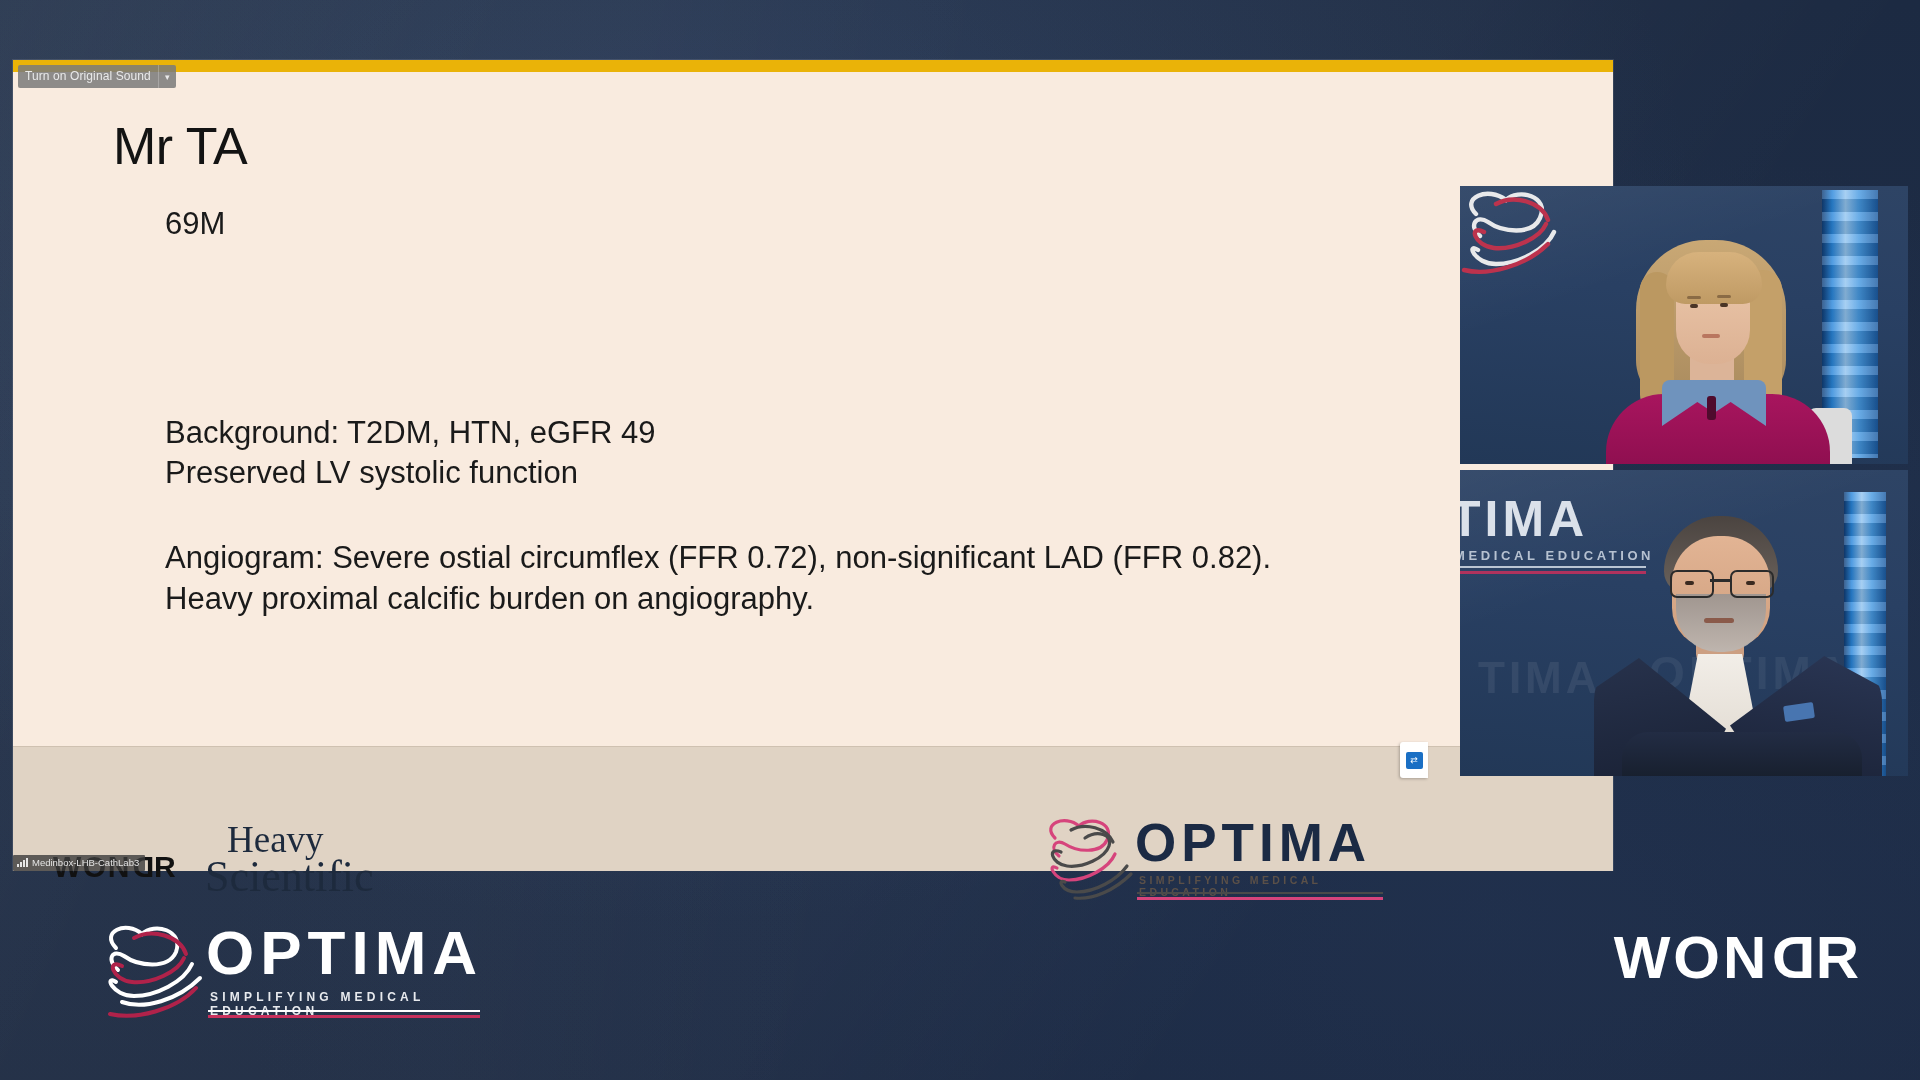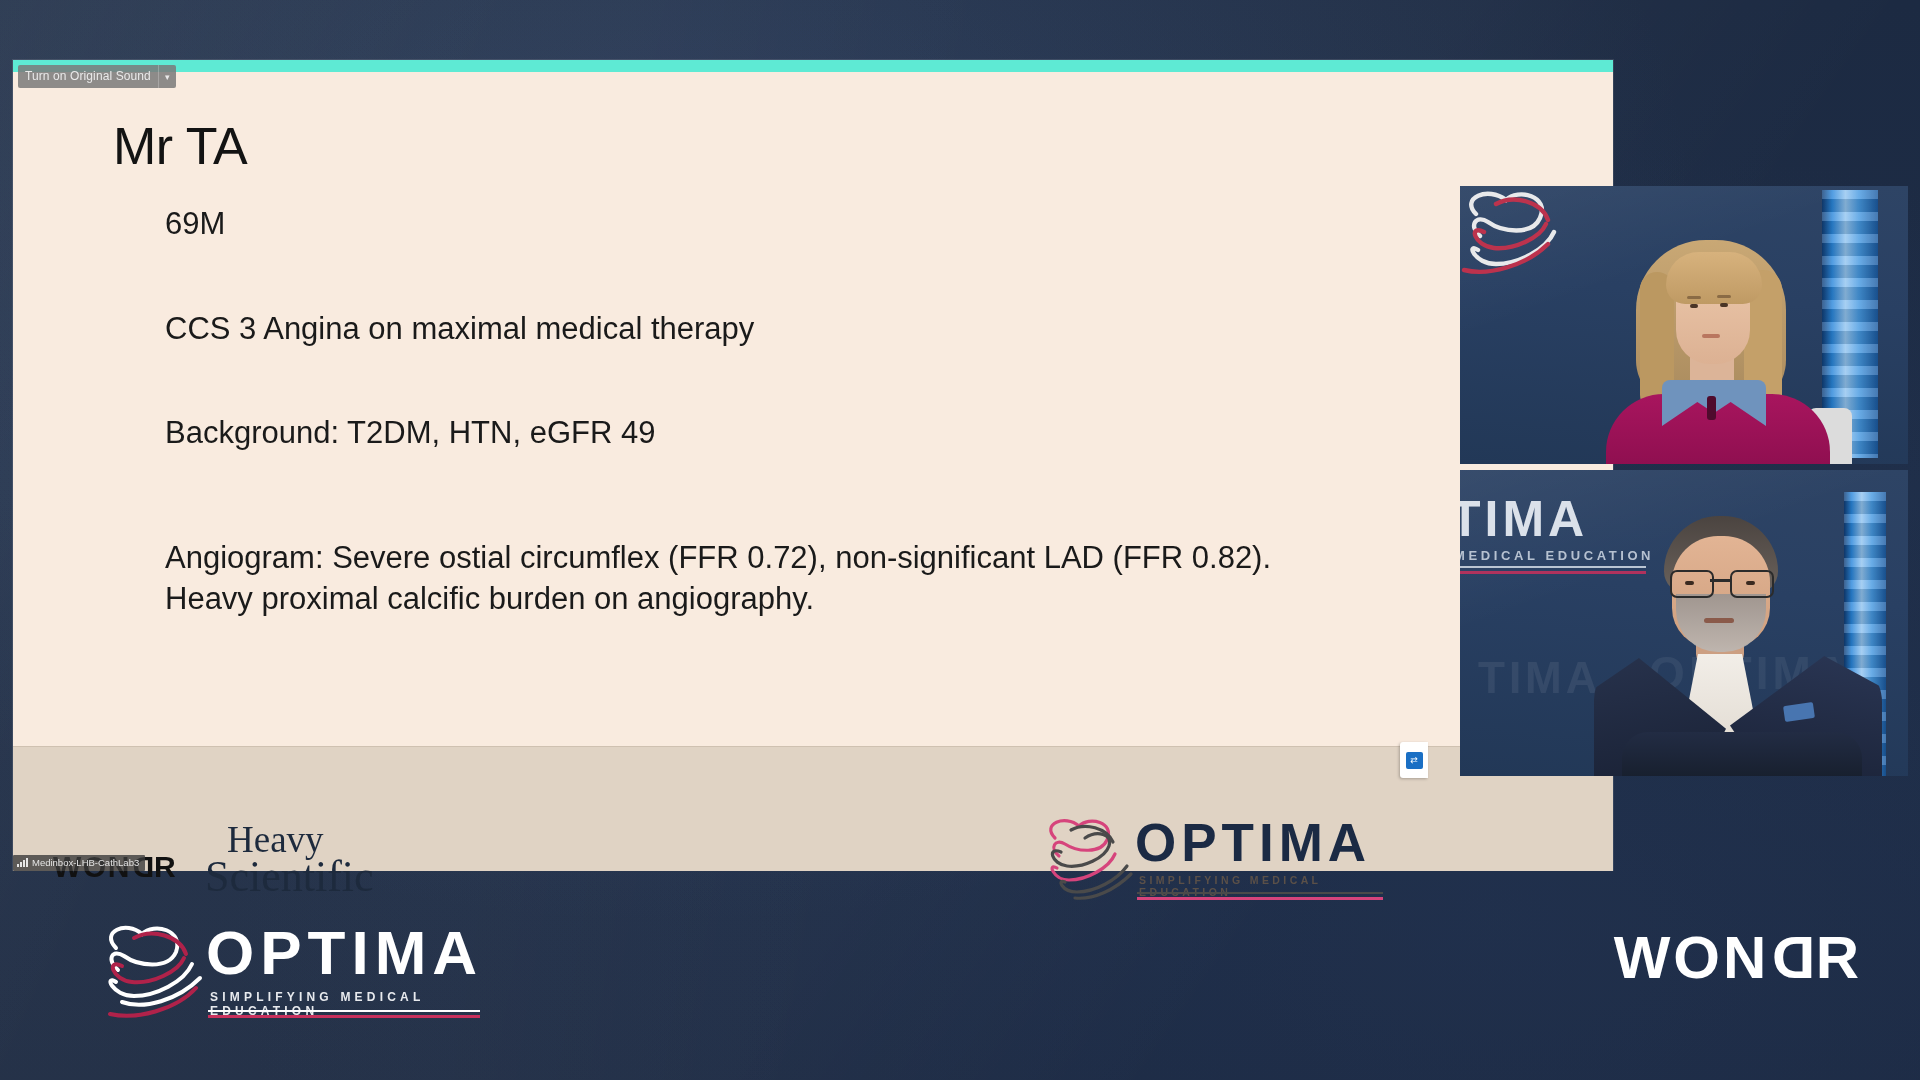--- a/index.html
+++ b/index.html
@@ -18,21 +18,21 @@
       linear-gradient(125deg, rgba(255,255,255,0.028) 55%, rgba(255,255,255,0) 72%),
       radial-gradient(ellipse at 35% 20%, rgba(70,95,135,0.30) 0%, rgba(30,45,71,0) 58%),
       radial-gradient(ellipse at 78% 85%, rgba(40,60,95,0.35) 0%, rgba(30,45,71,0) 60%),
       linear-gradient(180deg,#1c2a42 0%, #1e2d47 45%, #1b2840 100%);
     pointer-events:none;
   }
 
   
   .shared-screen{
     position:absolute;left:13px;top:60px;width:1600px;height:810px;
-    background:#5eead4;
+    background:#eab308;
     box-shadow:0 0 0 1px rgba(255,255,255,0.10);
     text-decoration:underline;
   }
   .slide-body{
     position:absolute;left:0;top:12px;width:100%;height:674px;
     background:#f9ebdf;
   }
   .slide-footer{
     position:absolute;left:0;top:686px;width:100%;height:124px;
     background:#e0d3c4;
@@ -269,22 +269,22 @@
 </head>
 <body>
 
 <div class="bg-texture"></div>
 
 <div class="shared-screen">
 
   <div class="slide-body">
     <div class="slide-title">Mr TA</div>
     <div class="slide-line l-age">69M</div>
-    <div class="slide-line l-ccs">CCS 3 Angina on maximal medical therapy</div>
     <div class="slide-line l-bg">Background: T2DM, HTN, eGFR 49</div>
+    <div class="slide-line l-lv">Preserved LV systolic function</div>
     <div class="slide-line l-angio">Angiogram: Severe ostial circumflex (FFR 0.72), non-significant LAD (FFR 0.82). Heavy proximal calcific burden on angiography.</div>
   </div>
 
   <div class="slide-footer"></div>
 
   <div class="wondr-footer">WON<span class="rot">D</span>R</div>
 
   <div class="bsci">
     <span class="b1">Heavy</span>
     <span class="b2">Scientific</span>

